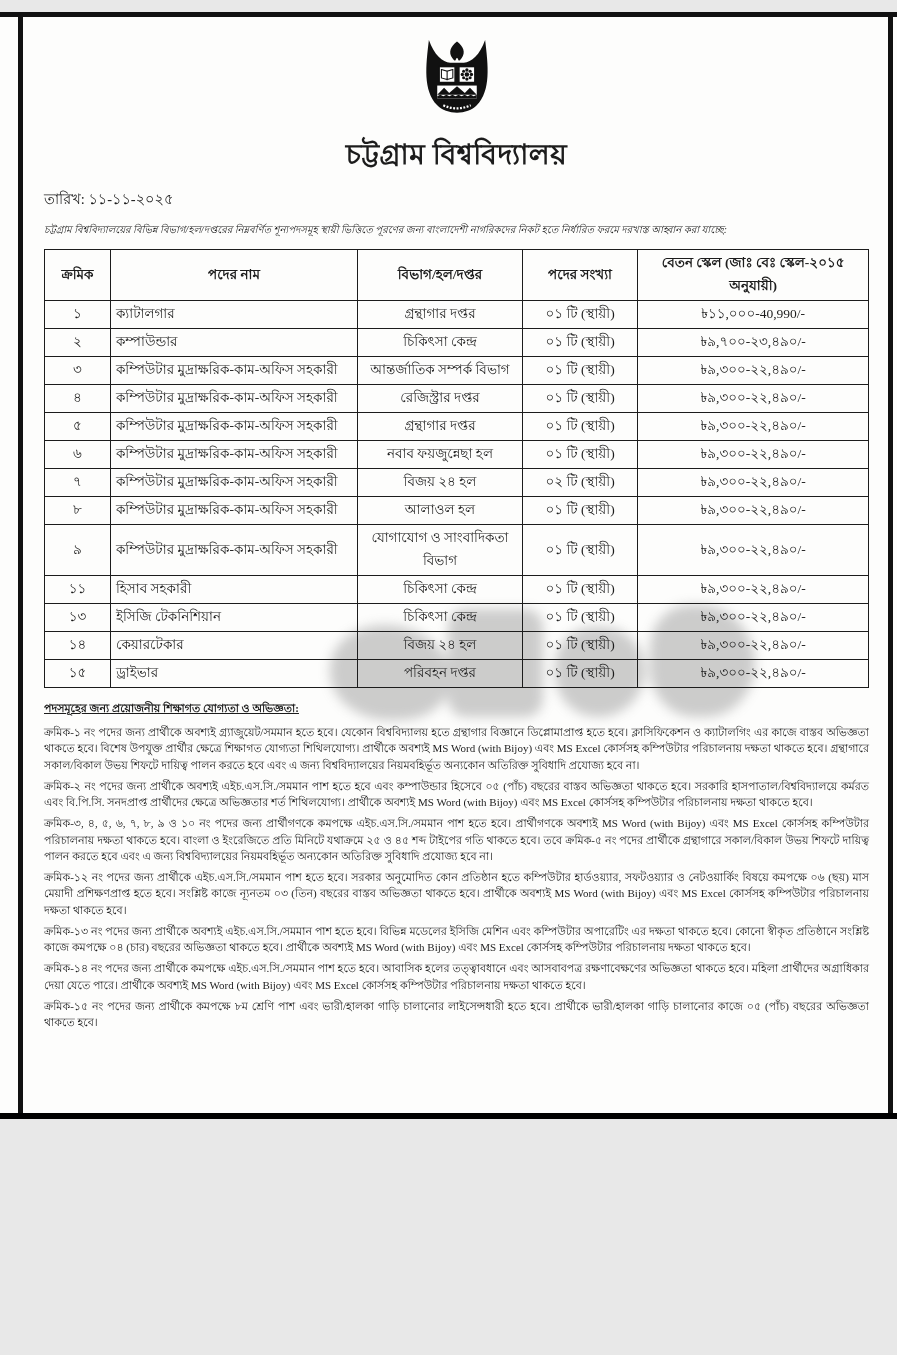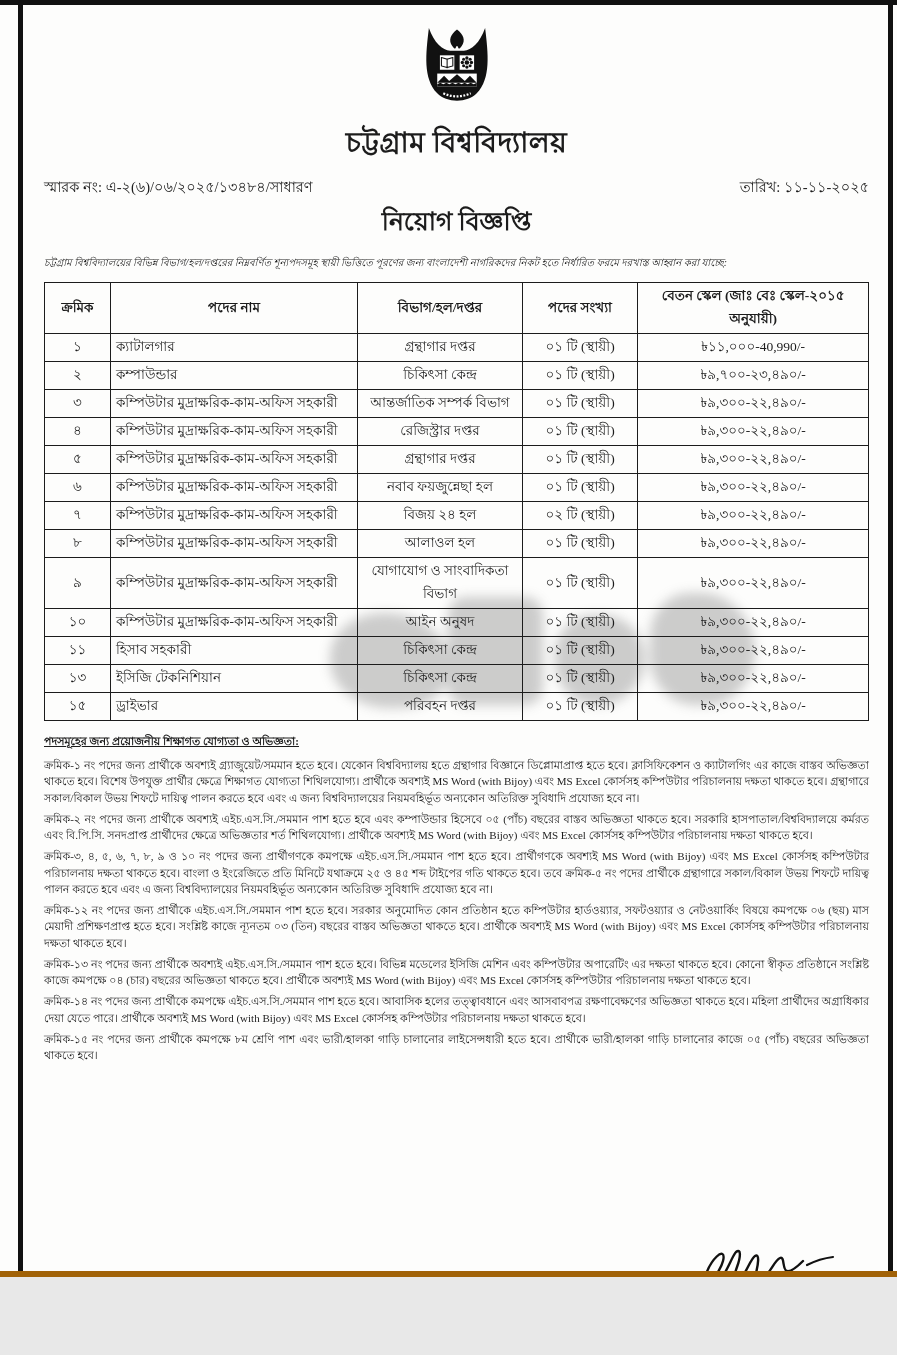--- a/index.html
+++ b/index.html
@@ -1,21 +1,21 @@
 <!DOCTYPE html>
 <html lang="bn"><head>
 <meta charset="utf-8">
 <style>
   * { margin:0; padding:0; box-sizing:border-box; }
   html,body { background:#e8e8e8; }
   body { font-family:"Liberation Serif","DejaVu Serif",serif; color:#1c1c1c; }
   .page {
-    position:relative; width:897px; height:1277px; margin:0 auto;
+    position:relative; width:897px; height:1107px; margin:12px auto;
     background:#fdfdfc; overflow:hidden;
-    border-top:5px solid #111; border-bottom:6px solid #a16207;
+    border-top:5px solid #111; border-bottom:6px solid #000000;
   }
   .frame-left { position:absolute; left:18px; top:0; width:5px; height:100%; background:#111; }
   .frame-right { position:absolute; right:4px; top:0; width:5px; height:100%; background:#111; }
   .content { position:relative; padding:8px 28px 0 44px; z-index:2; }
 
   
   .watermark { position:absolute; left:330px; top:580px; width:430px; height:140px; z-index:1;
     filter:blur(6px); opacity:.38; pointer-events:none; }
   .wm-blob { position:absolute; background:#7d7d7d; border-radius:18px; }
   .wm1 { left:0;   top:28px; width:120px; height:95px; border-radius:50% 60% 45% 55%; }
@@ -86,25 +86,23 @@
         <rect x="24" y="62" width="52" height="17" fill="#fff"></rect>
         <path d="M24,74 L33,65 L42,74 Z M37,74 L50,63 L63,74 Z M58,74 L67,65 L76,74 Z" fill="#111"></path>
         <path d="M24,76 L28,74 L32,76 L36,74 L40,76 L44,74 L48,76 L52,74 L56,76 L60,74 L64,76 L68,74 L72,76 L76,74 L76,79 L24,79 Z" fill="#111"></path>
         <path d="M32,88 Q50,96 68,88" stroke="#fff" stroke-width="3" fill="none" stroke-dasharray="2.5 2"></path>
       </svg>
     </div>
 
     <div class="uni-name">চট্টগ্রাম বিশ্ববিদ্যালয়</div>
 
     <div class="memo-row">
-      <span>স্মারক নং: এ-২(৬)/০৬/২০২৫/১৩৪৮৪/সাধারণ</span>
       <span>তারিখ: ১১-১১-২০২৫</span>
     </div>
 
-    <div class="notice-title">নিয়োগ বিজ্ঞপ্তি</div>
     <p class="intro">চট্টগ্রাম বিশ্ববিদ্যালয়ের বিভিন্ন বিভাগ/হল/দপ্তরের নিম্নবর্ণিত শূন্যপদসমূহ স্থায়ী ভিত্তিতে পূরণের জন্য বাংলাদেশী নাগরিকদের নিকট হতে নির্ধারিত ফরমে দরখাস্ত আহ্বান করা যাচ্ছে:</p>
 
     <table class="positions">
       <thead>
         <tr>
           <th style="width:8%">ক্রমিক</th>
           <th style="width:30%">পদের নাম</th>
           <th style="width:20%">বিভাগ/হল/দপ্তর</th>
           <th style="width:14%">পদের সংখ্যা</th>
           <th style="width:28%">বেতন স্কেল (জাঃ বেঃ স্কেল-২০১৫ অনুযায়ী)</th>
@@ -168,37 +166,37 @@
             <td class="c-scale">৳৯,৩০০-২২,৪৯০/-</td>
           </tr>
           <tr>
             <td class="c-serial">৯</td>
             <td class="c-post">কম্পিউটার মুদ্রাক্ষরিক-কাম-অফিস সহকারী</td>
             <td class="c-dept">যোগাযোগ ও সাংবাদিকতা বিভাগ</td>
             <td class="c-count">০১ টি (স্থায়ী)</td>
             <td class="c-scale">৳৯,৩০০-২২,৪৯০/-</td>
           </tr>
           <tr>
-            <td class="c-serial">১০</td>
-            <td class="c-post">কম্পিউটার মুদ্রাক্ষরিক-কাম-অফিস সহকারী</td>
-            <td class="c-dept">আইন অনুষদ</td>
-            <td class="c-count">০১ টি (স্থায়ী)</td>
-            <td class="c-scale">৳৯,৩০০-২২,৪৯০/-</td>
-          </tr>
-          <tr>
             <td class="c-serial">১১</td>
             <td class="c-post">হিসাব সহকারী</td>
             <td class="c-dept">চিকিৎসা কেন্দ্র</td>
             <td class="c-count">০১ টি (স্থায়ী)</td>
             <td class="c-scale">৳৯,৩০০-২২,৪৯০/-</td>
           </tr>
           <tr>
             <td class="c-serial">১৩</td>
             <td class="c-post">ইসিজি টেকনিশিয়ান</td>
             <td class="c-dept">চিকিৎসা কেন্দ্র</td>
+            <td class="c-count">০১ টি (স্থায়ী)</td>
+            <td class="c-scale">৳৯,৩০০-২২,৪৯০/-</td>
+          </tr>
+          <tr>
+            <td class="c-serial">১৪</td>
+            <td class="c-post">কেয়ারটেকার</td>
+            <td class="c-dept">বিজয় ২৪ হল</td>
             <td class="c-count">০১ টি (স্থায়ী)</td>
             <td class="c-scale">৳৯,৩০০-২২,৪৯০/-</td>
           </tr>
           <tr>
             <td class="c-serial">১৫</td>
             <td class="c-post">ড্রাইভার</td>
             <td class="c-dept">পরিবহন দপ্তর</td>
             <td class="c-count">০১ টি (স্থায়ী)</td>
             <td class="c-scale">৳৯,৩০০-২২,৪৯০/-</td>
           </tr>

